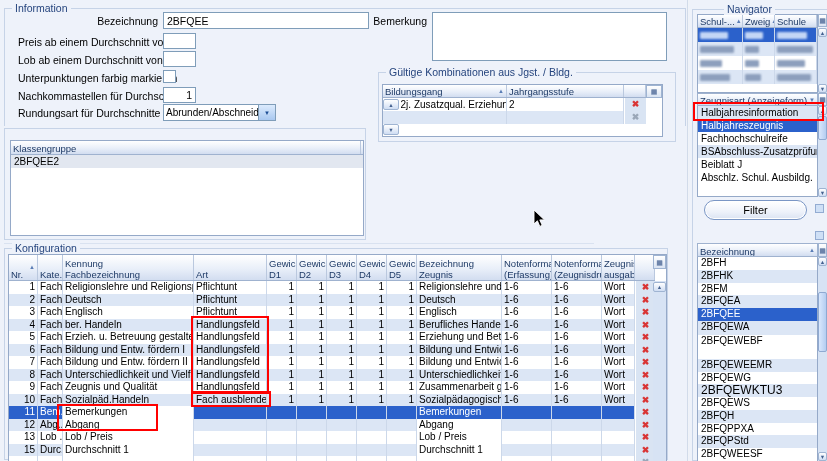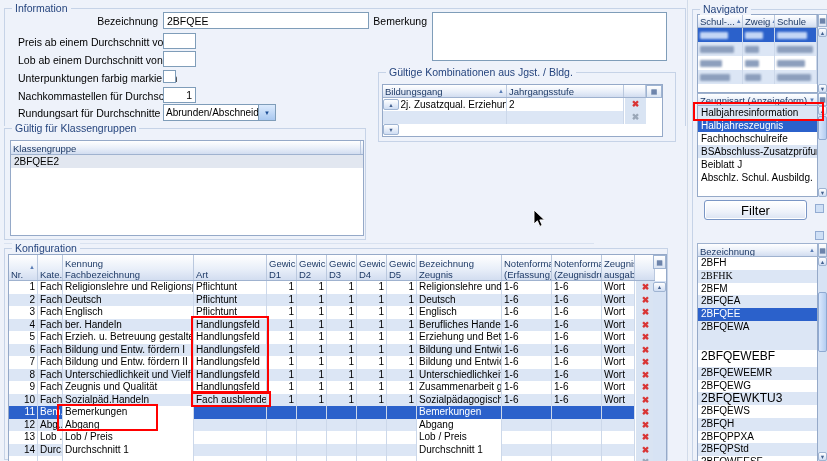--- a/index.html
+++ b/index.html
@@ -41,23 +41,23 @@
   .lrow{height:13px;line-height:13px;font-size:10.5px;padding:0 3px;white-space:nowrap;overflow:hidden;box-sizing:border-box;}
   .sb{position:absolute;background:#d7e3f4;box-sizing:border-box;}
   .sbtn{position:absolute;left:0;width:100%;background:linear-gradient(#ffffff,#cfddf3);border:1px solid #9fb4d2;
        box-sizing:border-box;border-radius:2px;color:#44618f;font-size:5.5px;
        display:flex;align-items:center;justify-content:center;}
   .sthumb{position:absolute;left:0;width:100%;background:linear-gradient(90deg,#d9e7fc,#b4cdf1);
        border:1px solid #8fa9d1;box-sizing:border-box;border-radius:2px;}
   .chooser{position:absolute;background:linear-gradient(#ffffff,#d9e3f2);border:1px solid #9fb4d2;
        box-sizing:border-box;font-size:7px;line-height:7px;color:#3c5a8c;
        display:flex;align-items:center;justify-content:center;overflow:hidden;}
-  .xpbtn{position:absolute;border:1px solid #7a96c5;border-radius:3px;
+  .xpbtn{position:absolute;border:1px solid #7a96c5;border-radius:10px;
        background:linear-gradient(#ffffff,#eef2fa 60%,#dbe3f2);box-shadow:inset 0 0 0 1px #fff;
-       font-size:13px;display:flex;align-items:center;justify-content:center;}
+       font-size:11px;display:flex;align-items:center;justify-content:center;}
   .rbox{position:absolute;border:2px solid var(--ann);box-sizing:border-box;pointer-events:none;z-index:60;}
   .blob{display:inline-block;height:7px;border-radius:1px;filter:blur(1.2px);vertical-align:middle;}
   .vdiv{position:absolute;left:687px;top:0;width:2px;height:461px;
        background:linear-gradient(90deg,#c2cfe2,#ffffff);}
   .hline{position:absolute;height:1px;background:#d9e2f0;}
   #cursor{position:absolute;z-index:99;pointer-events:none;}
 </style>
 </head>
 <body>
 
@@ -121,21 +121,20 @@
         <div class="gcell" style="width: 117px;"></div>
         <div class="xcell gray" style="width: 22px;">✖</div>
       </div>
       <div class="grow13" style="width: 263px;"></div>
       <div class="chooser" style="right: 0px; top: 0px; width: 16px; height: 13px;">▦</div>
       <div class="sbtn" style="top: 14px; height: 11px; width: 16px; right: 0px; position: absolute;">▲</div>
       <div class="sbtn" style="bottom: 1px; height: 11px; width: 16px; right: 0px; position: absolute;">▼</div>
     </div>
 
   <div class="gbox" style="left:4px;top:128px;width:362px;height:112px;"></div>
-  <span class="glabel" style="left:12px;top:122px;">Gültig für Klassengruppen</span>
   <div class="panel" style="left:10px;top:140px;width:354px;height:96px;" id="klassen-list">
       <div class="gridhead" style="height: 14px;">
         <div class="hcell" style="width: 350px;">
           <div class="hstack">
             <div>Klassengruppe</div>
           </div>
         </div>
       </div>
       <div class="lrow" style="background: rgb(226, 231, 240); font-size: 10px;">2BFQEE2</div>
     </div>
@@ -430,21 +429,21 @@
         <div class="gcell rnum" style="width: 30px;"></div>
         <div class="gcell rnum" style="width: 30px;"></div>
         <div class="gcell rnum" style="width: 30px;"></div>
         <div class="gcell editor" style="width: 85px;">Lob / Preis</div>
         <div class="gcell" style="width: 50px;"></div>
         <div class="gcell" style="width: 50px;"></div>
         <div class="gcell" style="width: 33px;"></div>
         <div class="xcell" style="width: 20px;">✖</div>
       </div>
       <div class="grow alt" style="width: 646px;">
-        <div class="gcell rnum" style="width: 29px;">14</div>
+        <div class="gcell rnum" style="width: 29px;">15</div>
         <div class="gcell" style="width: 25px;">Durc...</div>
         <div class="gcell editor" style="width: 131px;">Durchschnitt 1</div>
         <div class="gcell" style="width: 73px;"></div>
         <div class="gcell rnum" style="width: 30px;"></div>
         <div class="gcell rnum" style="width: 30px;"></div>
         <div class="gcell rnum" style="width: 30px;"></div>
         <div class="gcell rnum" style="width: 30px;"></div>
         <div class="gcell rnum" style="width: 30px;"></div>
         <div class="gcell editor" style="width: 85px;">Durchschnitt 1</div>
         <div class="gcell" style="width: 50px;"></div>
@@ -469,21 +468,21 @@
         <div class="xcell gray" style="width: 20px;">✖</div>
       </div>
       <div class="chooser" style="right: 0px; top: 0px; width: 13px; height: 14px;">▦</div>
       <div class="sb" style="right: 0px; top: 26px; width: 13px; height: 181px;">
         <div class="sbtn" style="top: 1px; height: 10px;">▲</div>
       </div>
     </div>
 
   <div class="vdiv"></div>
   <div class="gbox" style="left:692px;top:9px;width:140px;height:452px;"></div>
-  <span class="glabel" style="left:700px;top:3px;text-align:right;">Navigator</span>
+  <span class="glabel" style="left:724px;top:3px;text-align:right;">Navigator</span>
 
   <div class="panel" style="left:697px;top:14px;width:121px;height:79px;" id="nav-school-table">
       <div class="gridhead" style="height: 13px;">
         <div class="hcell" style="width: 45px;">
           <div>Schul-...</div>
           <div class="sortglyph">▲</div>
           <div style="font-size: 8px; color: rgb(30, 58, 102);">1</div>
         </div>
         <div class="hcell" style="width: 32px;">
           <div>Zweig</div>
@@ -543,26 +542,26 @@
   <span class="cbox flat" style="left:815px;top:204px;width:9px;height:9px;"></span>
   <span class="cbox flat" style="left:815px;top:231px;width:9px;height:9px;"></span>
 
   <div class="gridhead" style="position:absolute;left:697px;top:243px;width:121px;height:14px;border:1px solid #9fb2cf;">
     <span style="font-size:9.5px;padding:2px 2px;white-space:nowrap;overflow:hidden;flex:1;">Bezeichnung</span>
     <span class="sortglyph" style="margin-right:2px;">▲</span>
   </div>
   <div class="chooser" style="left:818px;top:243px;width:9px;height:14px;">▦</div>
   <div class="panel" style="left:697px;top:257px;width:121px;height:204px;border-top:none;border-bottom:none;" id="bezeichnung-list">
       <div class="lrow" style="height: 12.75px; line-height: 12.75px; font-size: 10px;">2BFH</div>
-      <div class="lrow alt" style="height: 12.75px; line-height: 12.75px; font-size: 10px; font-family: Liberation Serif, serif;">2BFHK</div>
+      <div class="lrow alt" style="height: 12.75px; line-height: 12.75px; font-size: 10px;">2BFHK</div>
       <div class="lrow" style="height: 12.75px; line-height: 12.75px; font-size: 10px;">2BFM</div>
       <div class="lrow alt" style="height: 12.75px; line-height: 12.75px; font-size: 10px;">2BFQEA</div>
       <div class="lrow selrow" style="height: 12.75px; line-height: 12.75px; font-size: 10px;">2BFQEE</div>
-      <div class="lrow alt" style="height: 29px; line-height: 12.75px; font-size: 10px;">2BFQEWA</div>
-      <div class="lrow" style="height: 17px; line-height: 12.75px; font-size: 12px;">2BFQEWEBF</div>
+      <div class="lrow alt" style="height: 14px; line-height: 12.75px; font-size: 10px;">2BFQEWA</div>
+      <div class="lrow" style="height: 24px; line-height: 12.75px; font-size: 10px;">2BFQEWEBF</div>
       <div class="lrow alt" style="height: 12.75px; line-height: 12.75px; font-size: 10px;">2BFQEWEEMR</div>
       <div class="lrow" style="height: 12.75px; line-height: 12.75px; font-size: 10px;">2BFQEWG</div>
       <div class="lrow alt" style="height: 12.75px; line-height: 12.75px; font-size: 12px;">2BFQEWKTU3</div>
       <div class="lrow" style="height: 12.75px; line-height: 12.75px; font-size: 10px;">2BFQEWS</div>
       <div class="lrow alt" style="height: 12.75px; line-height: 12.75px; font-size: 10px;">2BFQH</div>
       <div class="lrow" style="height: 12.75px; line-height: 12.75px; font-size: 10px;">2BFQPPXA</div>
       <div class="lrow alt" style="height: 12.75px; line-height: 12.75px; font-size: 10px;">2BFQPStd</div>
       <div class="lrow" style="height: 12.75px; line-height: 12.75px; font-size: 10px;">2BFQWEESF</div>
       <div class="lrow alt" style="height: 12.75px; line-height: 12.75px; font-size: 10px;">2BFR</div>
     </div>

